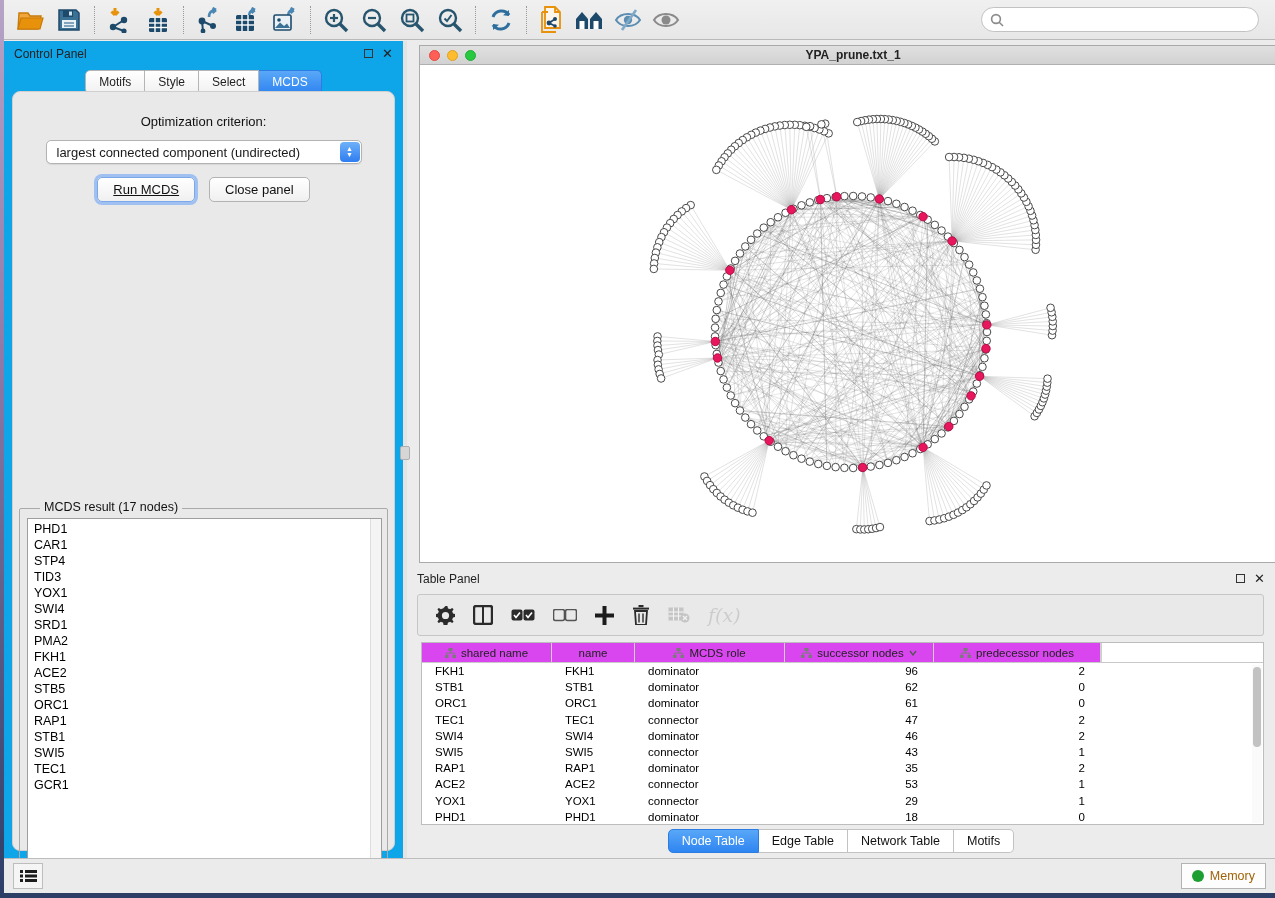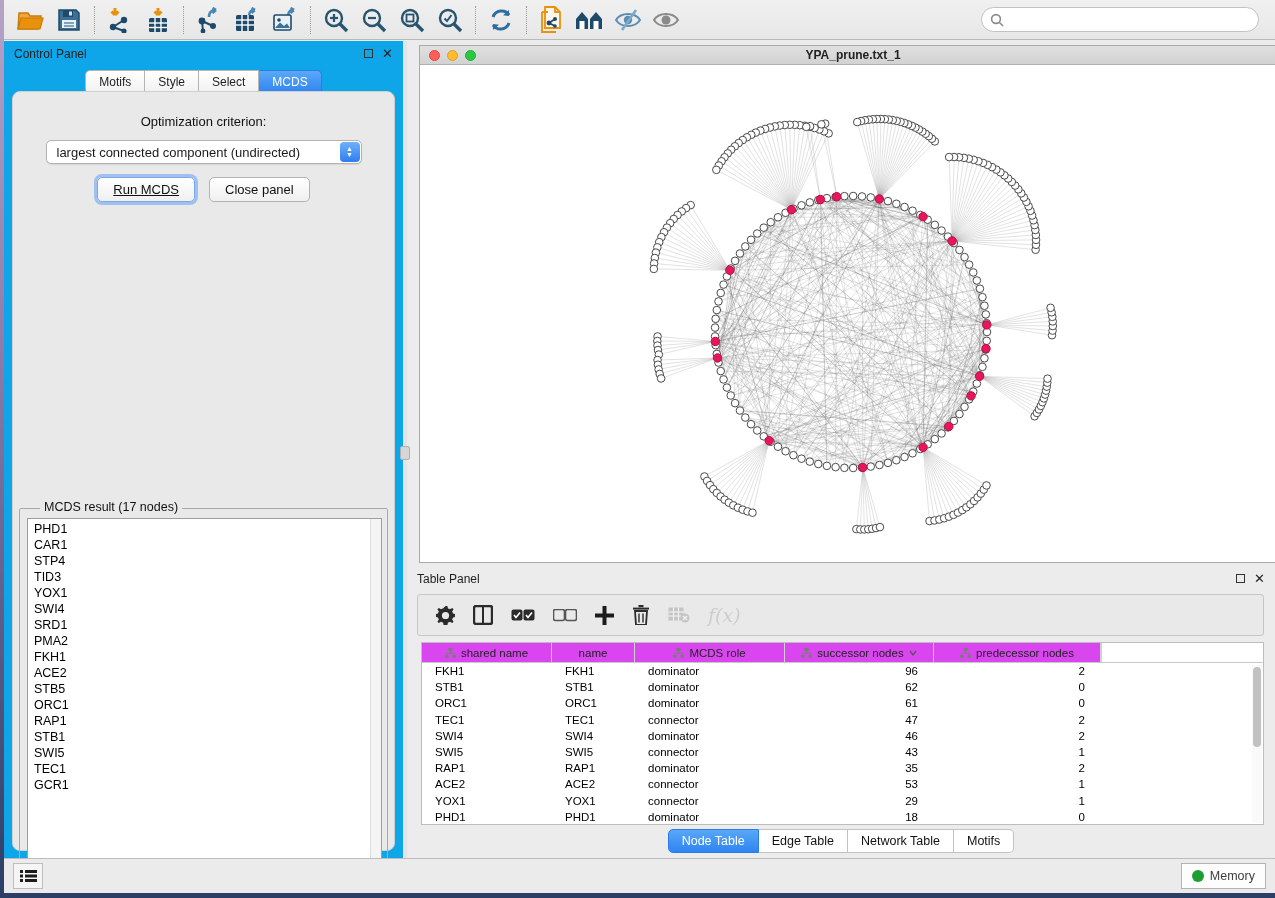--- a/index.html
+++ b/index.html
@@ -111,21 +111,21 @@
   .tp-tab:last-child { border-radius:0 5px 5px 0; }
   .tp-tab.active { background:linear-gradient(#58a7f8,#2f85f1); color:#fff; border-color:#2d7ce2; }
 
   
   .statusbar { position:absolute; left:0; top:858px; width:100%; height:35px;
     background:#ebebeb; border-top:1px solid #bdbdbd; display:flex; align-items:center;
     padding:0 9px; }
   .status-left-btn { width:30px; height:26px; background:#f5f5f5; border:1px solid #bdbdbd;
     display:flex; align-items:center; justify-content:center; }
   .memory-btn { margin-left:auto; height:26px; background:#fdfdfd; border:1px solid #b3b3b3;
-    display:flex; align-items:center; gap:6px; padding:0 10px; font-size:12.5px; color:#404040; }
+    display:flex; align-items:center; gap:6px; padding:0 10px; font-size:12.5px; color:#a16207; }
   .memdot { width:12px; height:12px; border-radius:50%; background:#1d9e31; }
 </style>
 </head>
 <body>
 
 <div class="app">
 
   <div class="toolbar">
     <div class="tb-btn">
       <svg width="28" height="22" viewBox="0 0 28 22">

